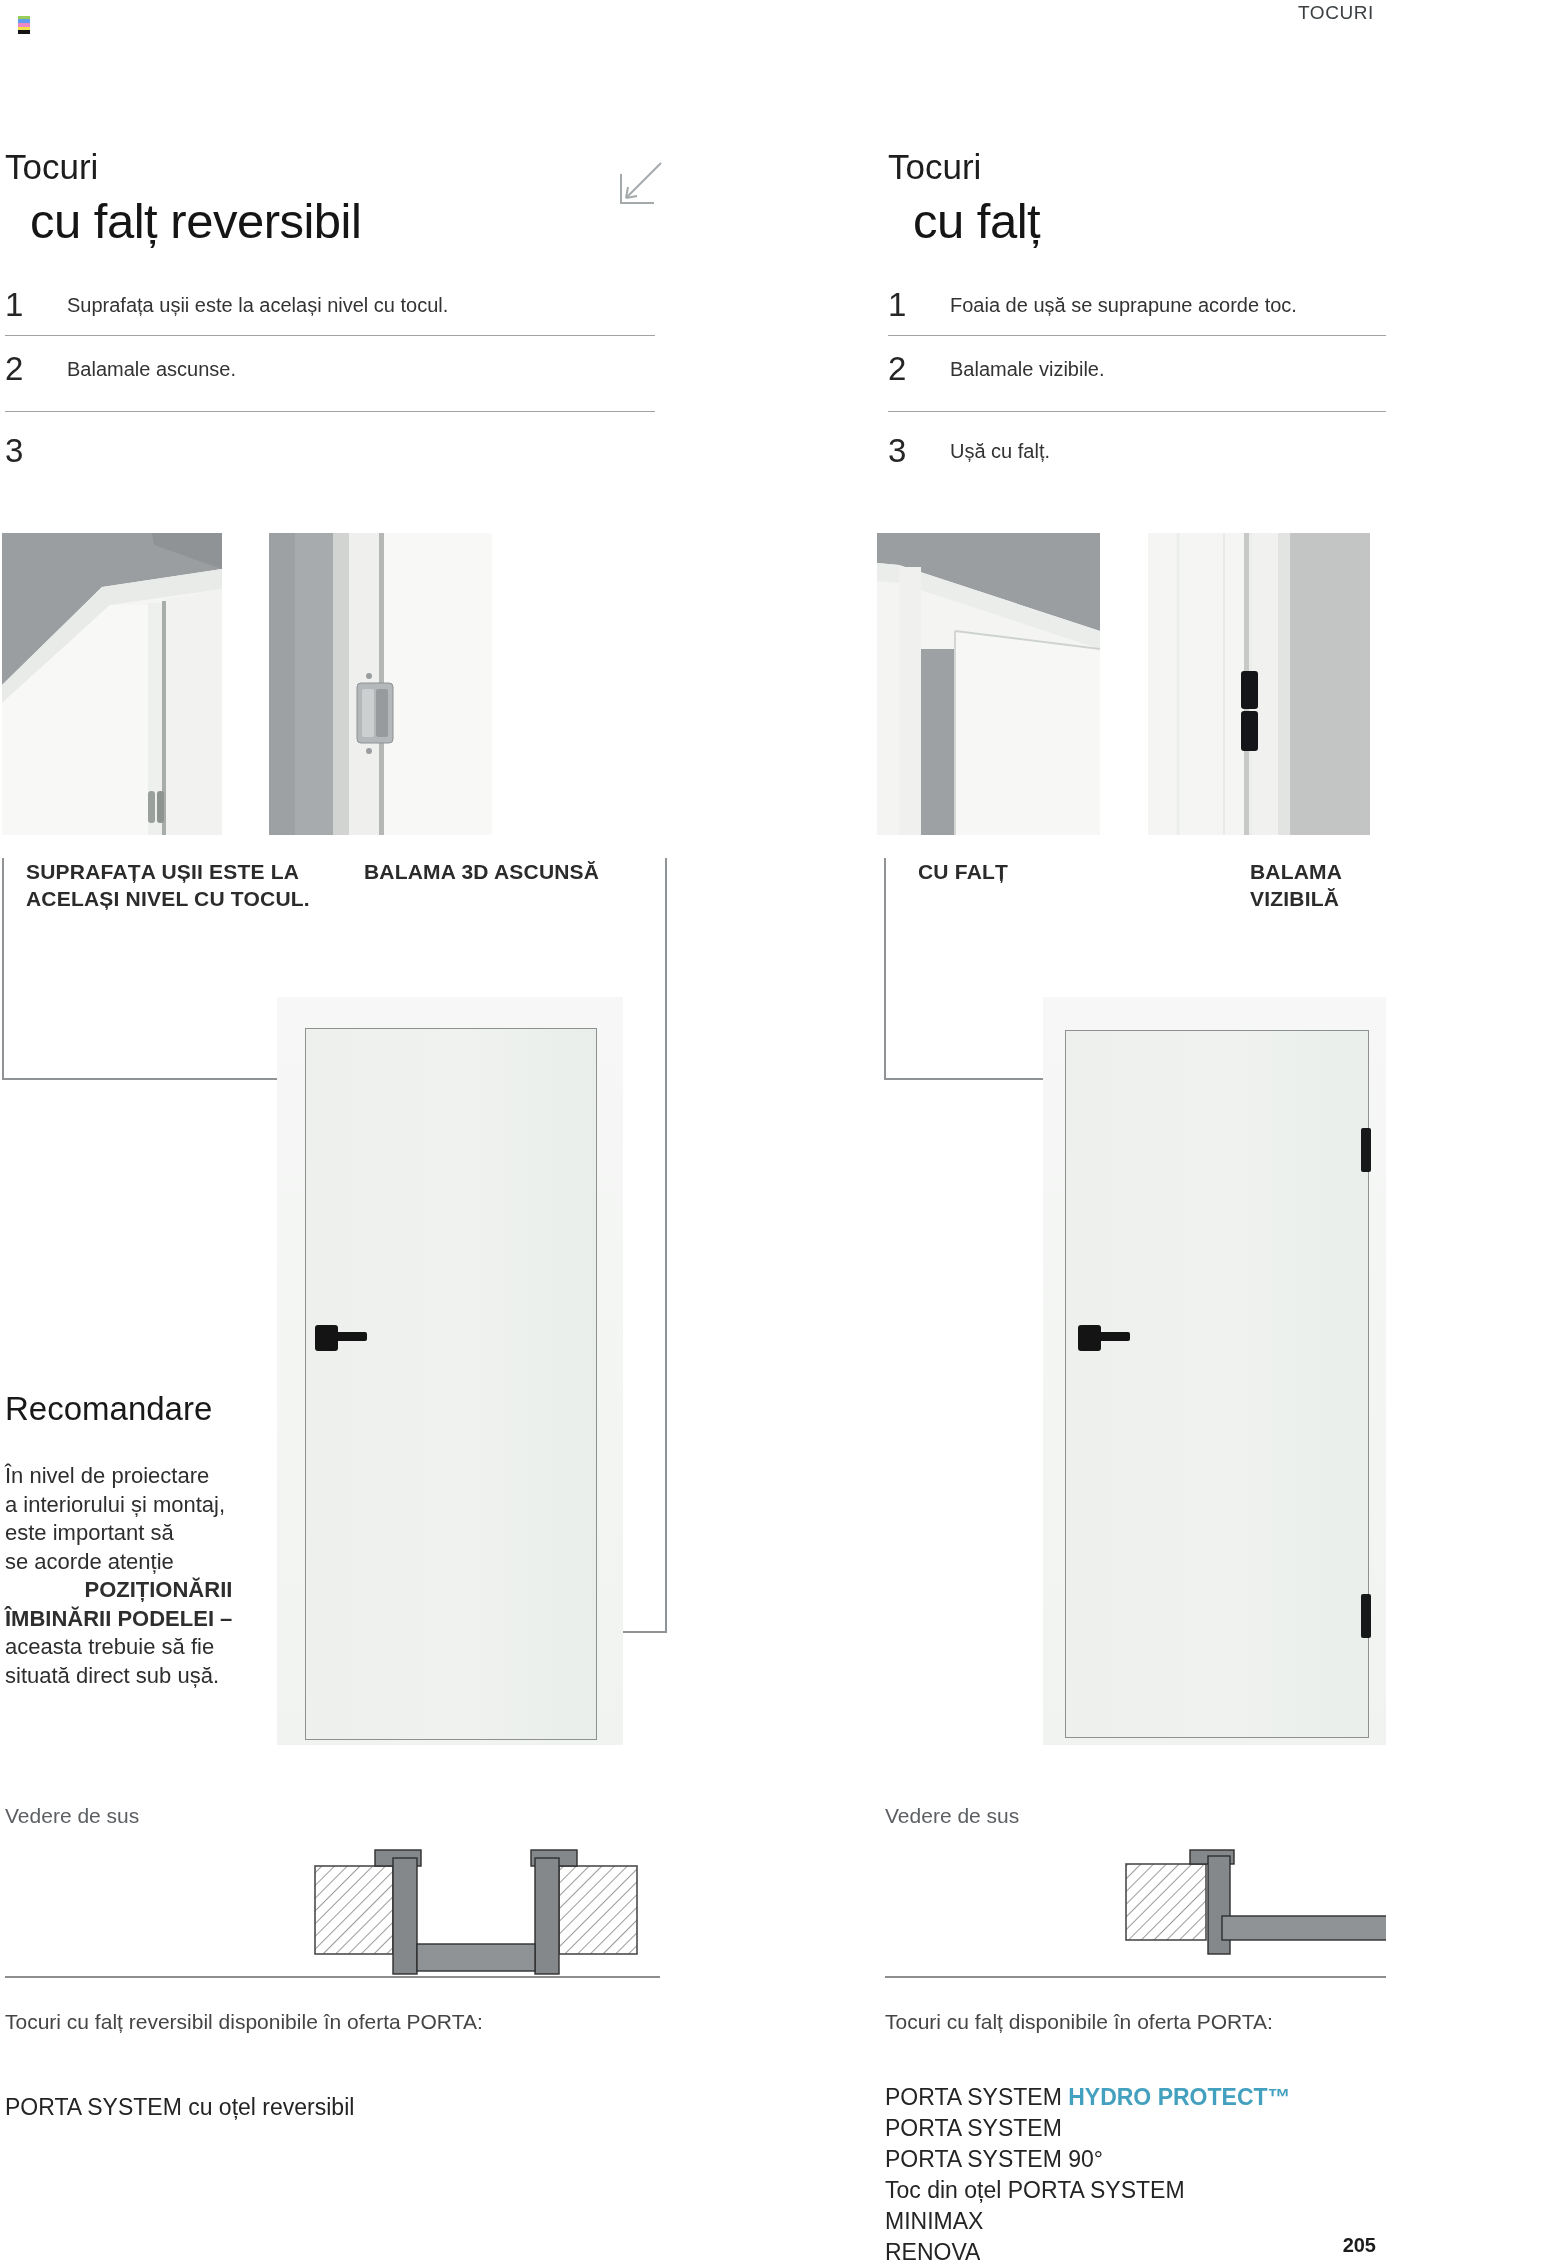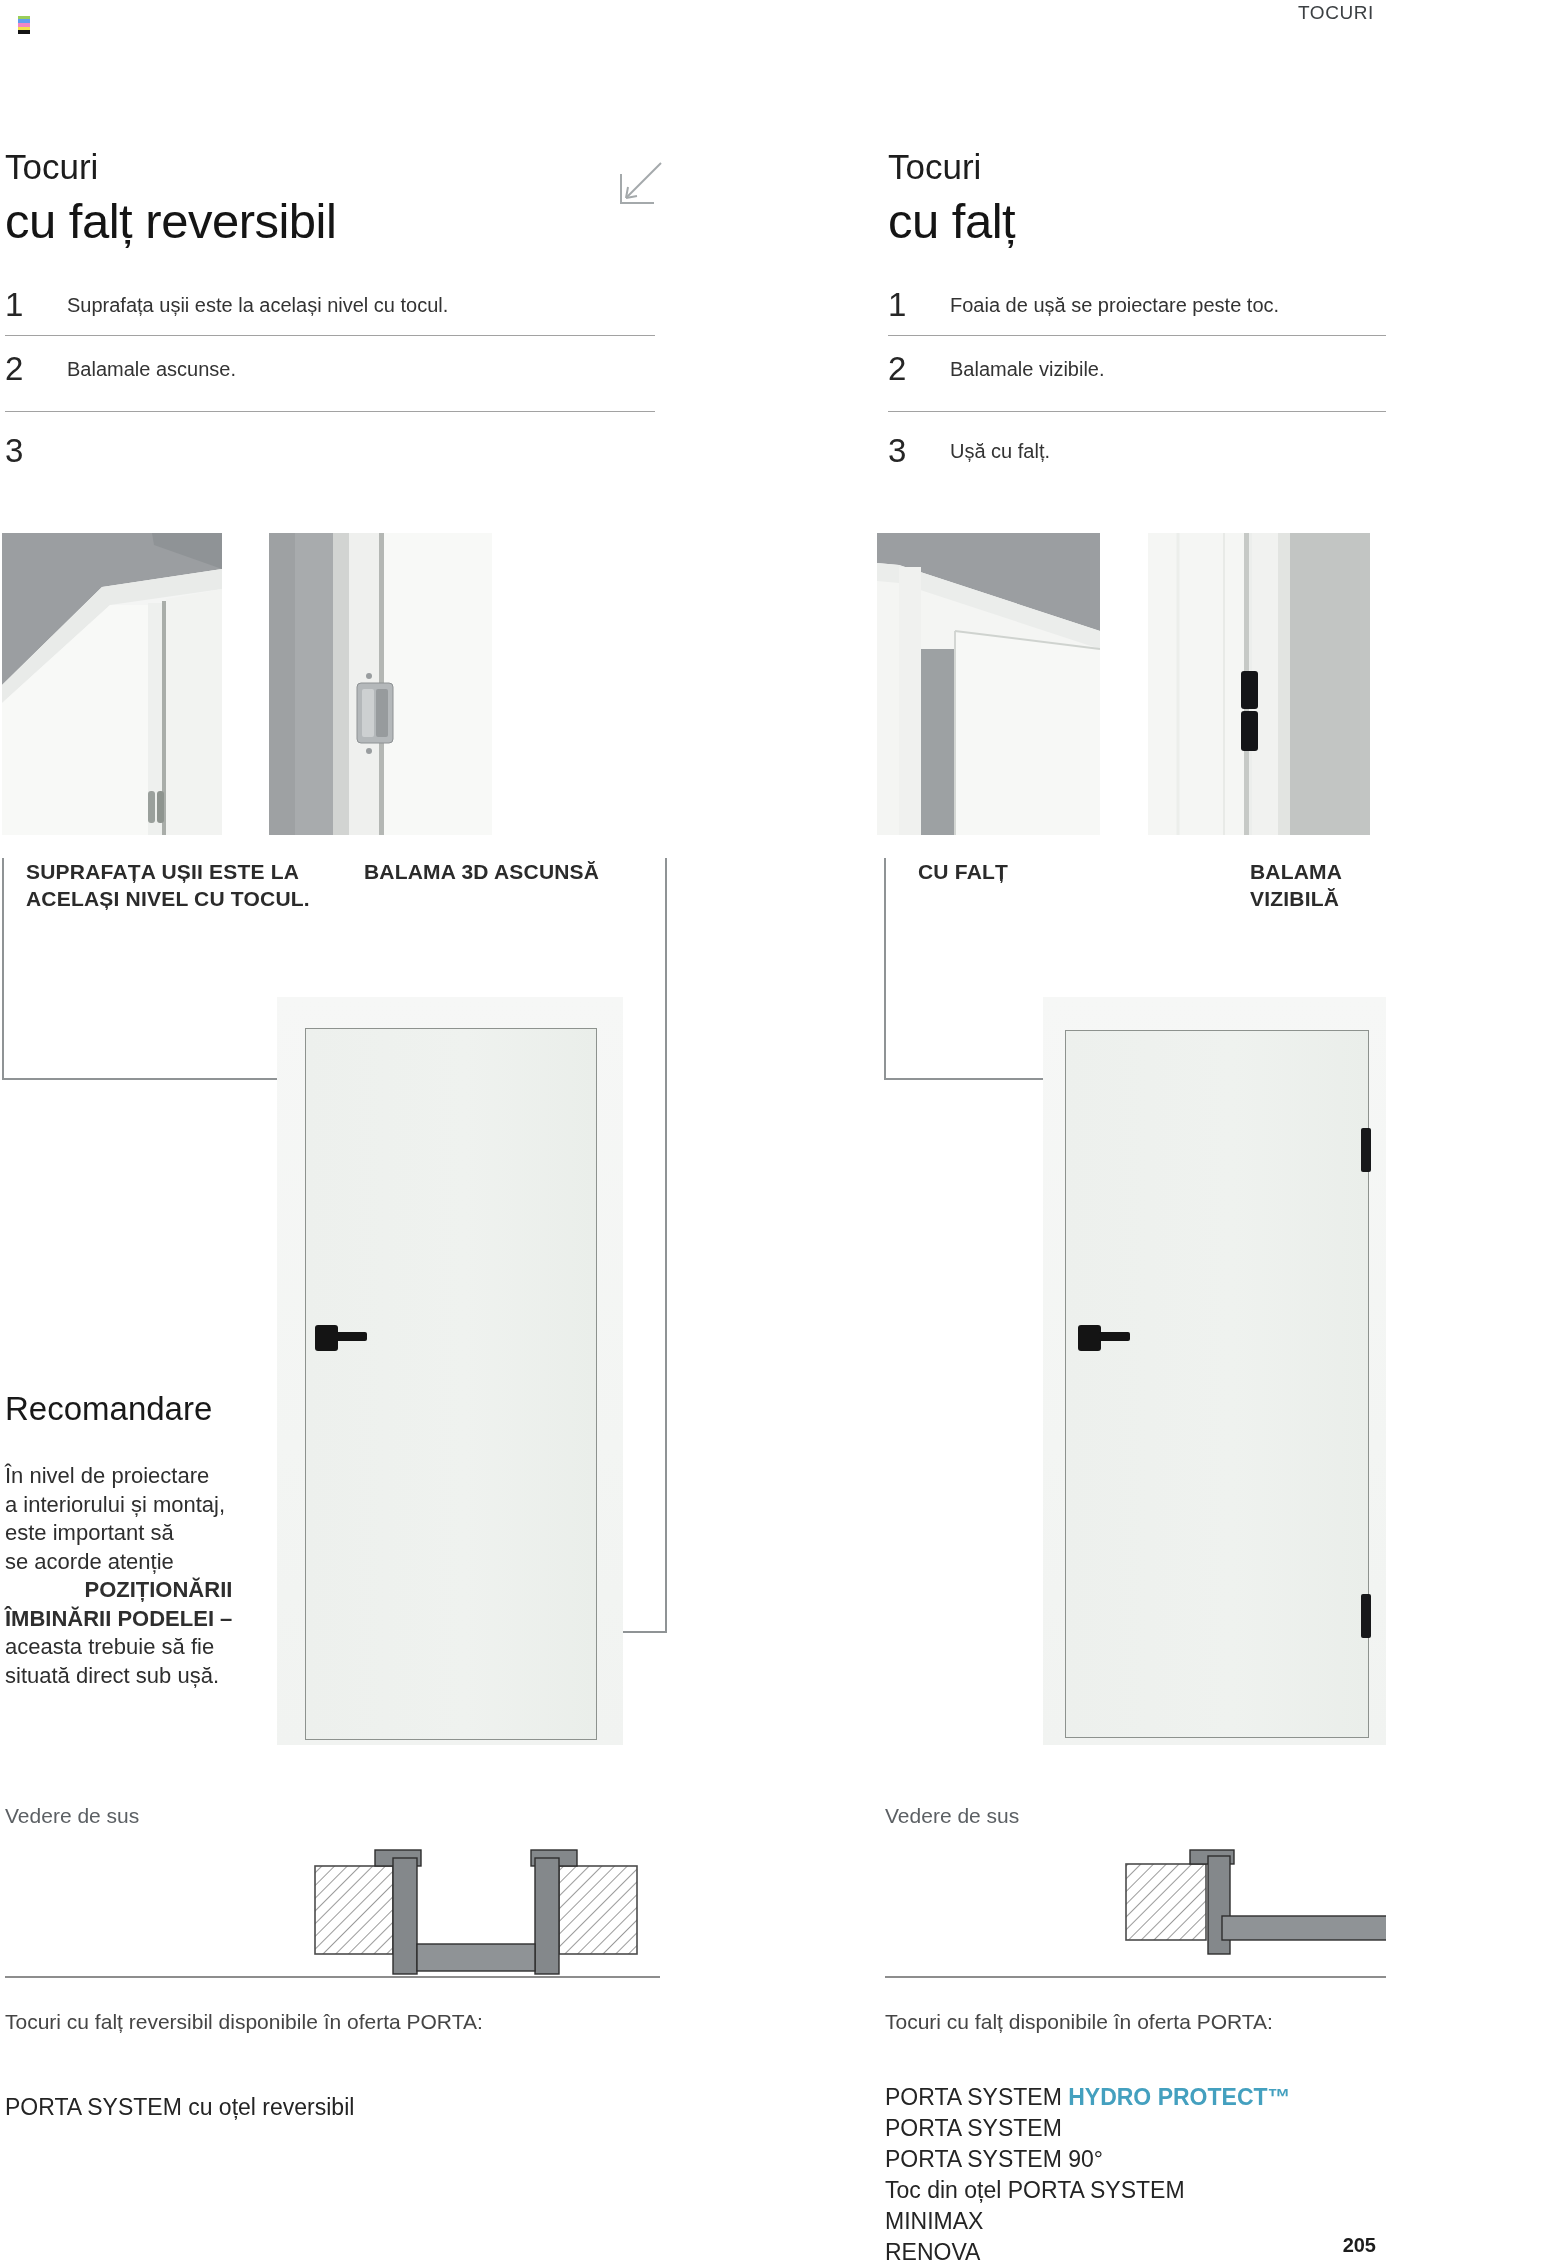--- a/index.html
+++ b/index.html
@@ -7,21 +7,21 @@
         font-family:"Liberation Sans",sans-serif;color:#232323;overflow:hidden;}
   .abs{position:absolute;}
 
   
   .runhead{position:absolute;top:2px;right:12px;font-size:19px;color:#3c4043;letter-spacing:.6px;}
   .colormark{position:absolute;left:18px;top:16px;width:12px;}
   .colormark div{width:12px;}
 
   
   .kicker{font-size:35px;color:#1d1d1d;line-height:1.1;}
-  .title{font-size:49px;color:#151515;line-height:1.05;letter-spacing:-0.5px;}
+  .title{font-size:49px;color:#151515;line-height:1.05;letter-spacing:-0.5px;margin-left:25px;}
 
   
   .feat-list{position:absolute;}
   .feat-row{display:flex;align-items:center;}
   .feat-row.b1{padding:8px 0 14px 0;border-bottom:1.5px solid #a2a2a2;}
   .feat-row.b2{padding:16px 0 26px 0;border-bottom:1.5px solid #a2a2a2;}
   .feat-row.b3{padding:22px 0 0 0;}
   .feat-num{flex:none;width:62px;font-size:33px;font-weight:500;color:#262626;line-height:1;}
   .feat-text{font-size:20px;color:#333;line-height:32px;}
 
@@ -174,21 +174,21 @@
 
   <svg class="abs" style="left:1498px;top:160px" width="46" height="46" viewBox="0 0 46 46">
     <path d="M3 14 V43 H36" fill="none" stroke="#a4a9ab" stroke-width="2"></path>
     <line x1="43" y1="3" x2="8" y2="38" stroke="#a4a9ab" stroke-width="2"></line>
     <path d="M8 38 L19 36 M8 38 L10 27" fill="none" stroke="#a4a9ab" stroke-width="2"></path>
   </svg>
 
   <div class="feat-list" style="left:888px;top:280px;width:657px">
     <div class="feat-row b1">
       <div class="feat-num">1</div>
-      <div class="feat-text">Foaia de ușă se proiectare peste toc.</div>
+      <div class="feat-text">Foaia de ușă se suprapune acorde toc.</div>
     </div>
     <div class="feat-row b2">
       <div class="feat-num">2</div>
       <div class="feat-text">Balamale vizibile.</div>
     </div>
     <div class="feat-row b3">
       <div class="feat-num">3</div>
       <div class="feat-text">Ușă cu falț.</div>
     </div>
   </div>

